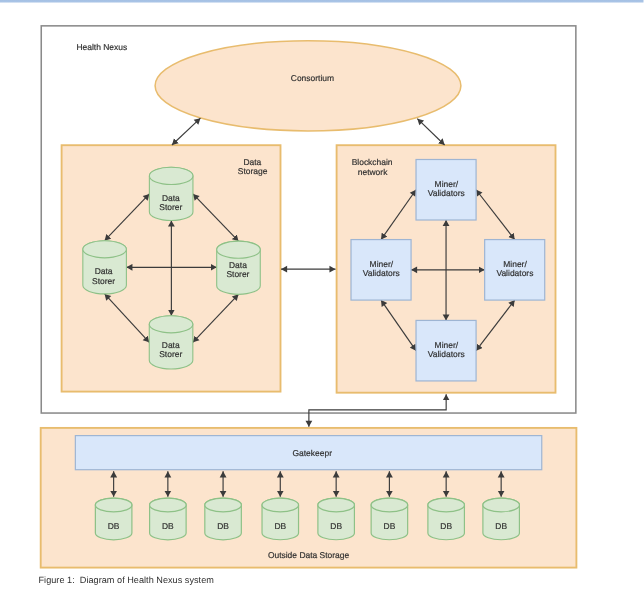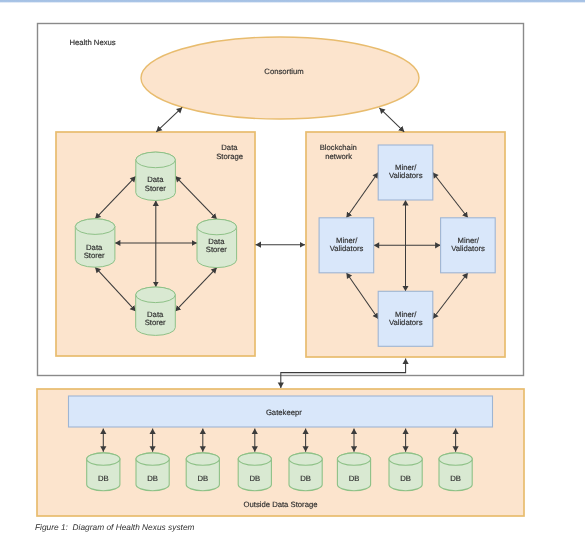--- a/index.html
+++ b/index.html
@@ -7,21 +7,21 @@
   *{-webkit-font-smoothing:antialiased;text-rendering:geometricPrecision;}
   body{width:585px;height:548px;font-family:"Liberation Sans",sans-serif;
        overflow:hidden;position:relative;}
   #topbar{position:absolute;left:0;top:0;width:585px;height:3px;
           background:linear-gradient(to bottom,#a4c0e4 0%,#a9c4e6 55%,#d7e3f3 78%,#ffffff 100%);}
   #canvas{position:absolute;left:0;top:0;will-change:transform;}
   .lbl{font-family:"Liberation Sans",sans-serif;fill:#2f2f2f;font-size:7.7px;
        stroke:#2f2f2f;stroke-width:0.16px;}
   .ctr{text-anchor:middle;}
   #caption{position:absolute;left:35.1px;top:522.0px;font-size:8.3px;color:#2f2f2f;will-change:transform;
-            white-space:pre;letter-spacing:0.02px;font-style:italic;}
+            white-space:pre;letter-spacing:0.02px;}
 </style>
 </head>
 <body>
 
 <div id="topbar"></div>
 
 <svg id="canvas" width="585" height="548" viewBox="0 0 585 548">
   <defs>
     <marker id="ah" markerWidth="7" markerHeight="7" refX="5.5" refY="3.4" orient="auto" markerUnits="userSpaceOnUse">
       <path d="M0,0.3 L5.5,3.4 L0,6.5 Z" fill="#3b3b3b"></path>

